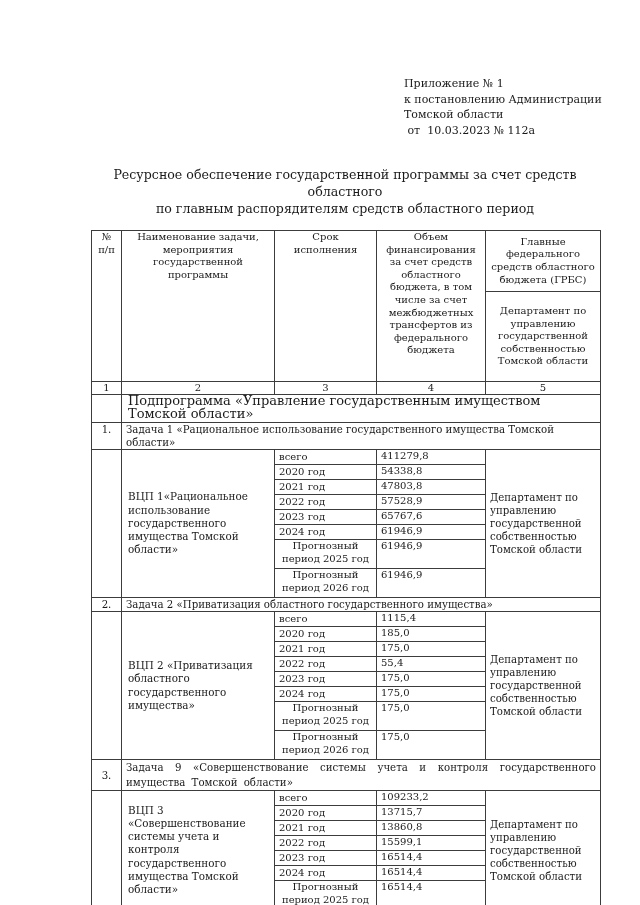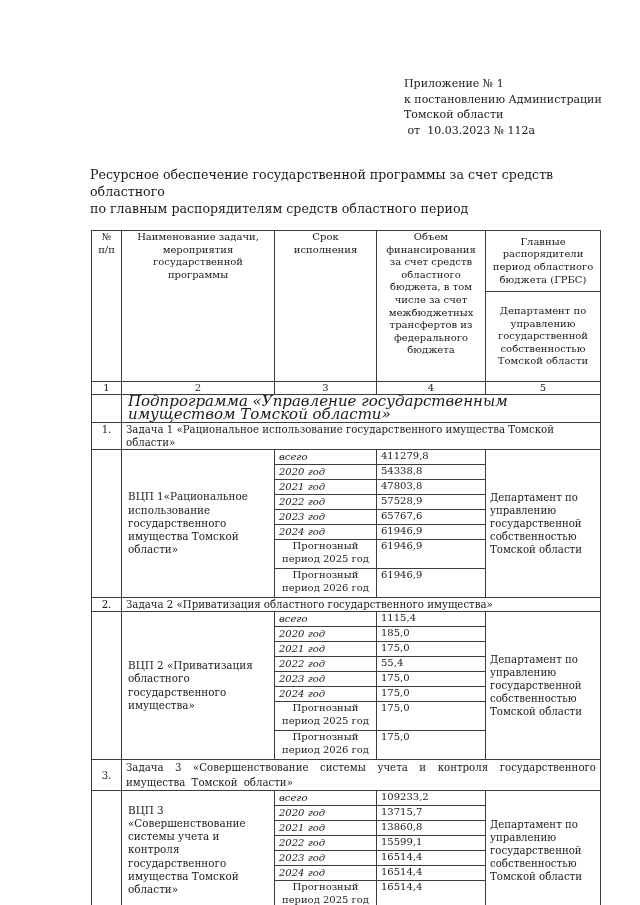--- a/index.html
+++ b/index.html
@@ -1,33 +1,33 @@
 <!DOCTYPE html>
 <html><head>
 <meta charset="utf-8">
 <style>
   html, body { margin: 0; padding: 0; background: #ffffff; }
   body { width: 640px; height: 905px; position: relative; overflow: hidden;
          font-family: "DejaVu Serif", "Liberation Serif", serif; color: #1a1a1a; }
   .appendix { position: absolute; left: 404px; top: 76px; font-size: 11px; line-height: 15.5px; }
   .appendix div { white-space: nowrap; }
-  .title { position: absolute; left: 90px; width: 510px; top: 166px; text-align: left;
+  .title { position: absolute; left: 90px; width: 510px; top: 166px; text-align: center;
            font-size: 12.6px; line-height: 17px; }
   table.main { position: absolute; left: 91px; top: 230px; width: 509px;
                border-collapse: collapse; table-layout: fixed; font-size: 10px; line-height: 12.6px; }
   table.main td { border: 1px solid #3c3c3c; padding: 0 4px; vertical-align: top; }
   .c { text-align: center; margin-top: 36px; }
   .vm { vertical-align: middle !important; }
   .hdr td { vertical-align: middle; }
   .numrow td { text-align: center; height: 12px; line-height: 12px; }
-  .sub td { height: 27px; vertical-align: middle; font-size: 15px; font-style: italic; }
+  .sub td { height: 27px; vertical-align: middle; font-size: 13px; }
   .task td { height: 13px; line-height: 13px; font-size: 10.2px; }
   .task3 td { line-height: 15px; font-size: 10.2px; }
   .just { text-align: justify; text-align-last: left; word-spacing: 3px; }
-  .y td.term { height: 14px; line-height: 14px; font-style: italic; }
+  .y td.term { height: 14px; line-height: 14px; }
   .y2 td.term { height: 28px; text-align: center; }
   .val { text-align: left; }
   .name { vertical-align: middle !important; font-size: 10.4px; line-height: 13.2px; padding-left: 6px !important; }
   .grbs { vertical-align: middle !important; font-size: 10.2px; line-height: 13px; }
   .grbs-head { text-align: center; height: 60px; vertical-align: middle !important; }
   .grbs-body { text-align: center; vertical-align: middle !important; }
 </style>
 </head>
 <body>
 
@@ -51,21 +51,21 @@
       <col style="width:109px">
       <col style="width:115px">
   </colgroup>
 
   <tbody>
       <tr class="hdr">
     <td class="c" rowspan="2" style="height:150px">№ п/п</td>
     <td class="c" rowspan="2" style="padding:0 14px">Наименование задачи, мероприятия государственной программы</td>
     <td class="c" rowspan="2">Срок исполнения</td>
     <td class="c" rowspan="2">Объем финансирования за счет средств областного бюджета, в том числе за счет межбюджетных трансфертов из федерального бюджета</td>
-    <td class="grbs-head">Главные распорядители период областного бюджета (ГРБС)</td>
+    <td class="grbs-head">Главные федерального средств областного бюджета (ГРБС)</td>
   </tr>
   <tr class="hdr">
     <td class="grbs-body">Департамент по управлению государственной собственностью Томской области</td>
   </tr>
 
   <tr class="numrow">
     <td>1</td>
     <td>2</td>
     <td>3</td>
     <td>4</td>
@@ -152,21 +152,21 @@
         <td class="term">Прогнозный период 2025 год</td>
         <td class="val">175,0</td>
       </tr>
   <tr class="y2">
         <td class="term">Прогнозный период 2026 год</td>
         <td class="val">175,0</td>
       </tr>
 
   <tr class="task3">
     <td class="c vm">3.</td>
-    <td colspan="4" class="just">Задача 3 «Совершенствование системы учета и контроля государственного имущества Томской области»</td>
+    <td colspan="4" class="just">Задача 9 «Совершенствование системы учета и контроля государственного имущества Томской области»</td>
   </tr>
   <tr class="y">
     <td rowspan="7"></td>
     <td rowspan="7" class="name">ВЦП 3 «Совершенствование системы учета и контроля государственного имущества Томской области»</td>
     <td class="term">всего</td>
     <td class="val">109233,2</td>
     <td rowspan="7" class="grbs">Департамент по управлению государственной собственностью Томской области</td>
   </tr>
   <tr class="y">
         <td class="term">2020 год</td>

